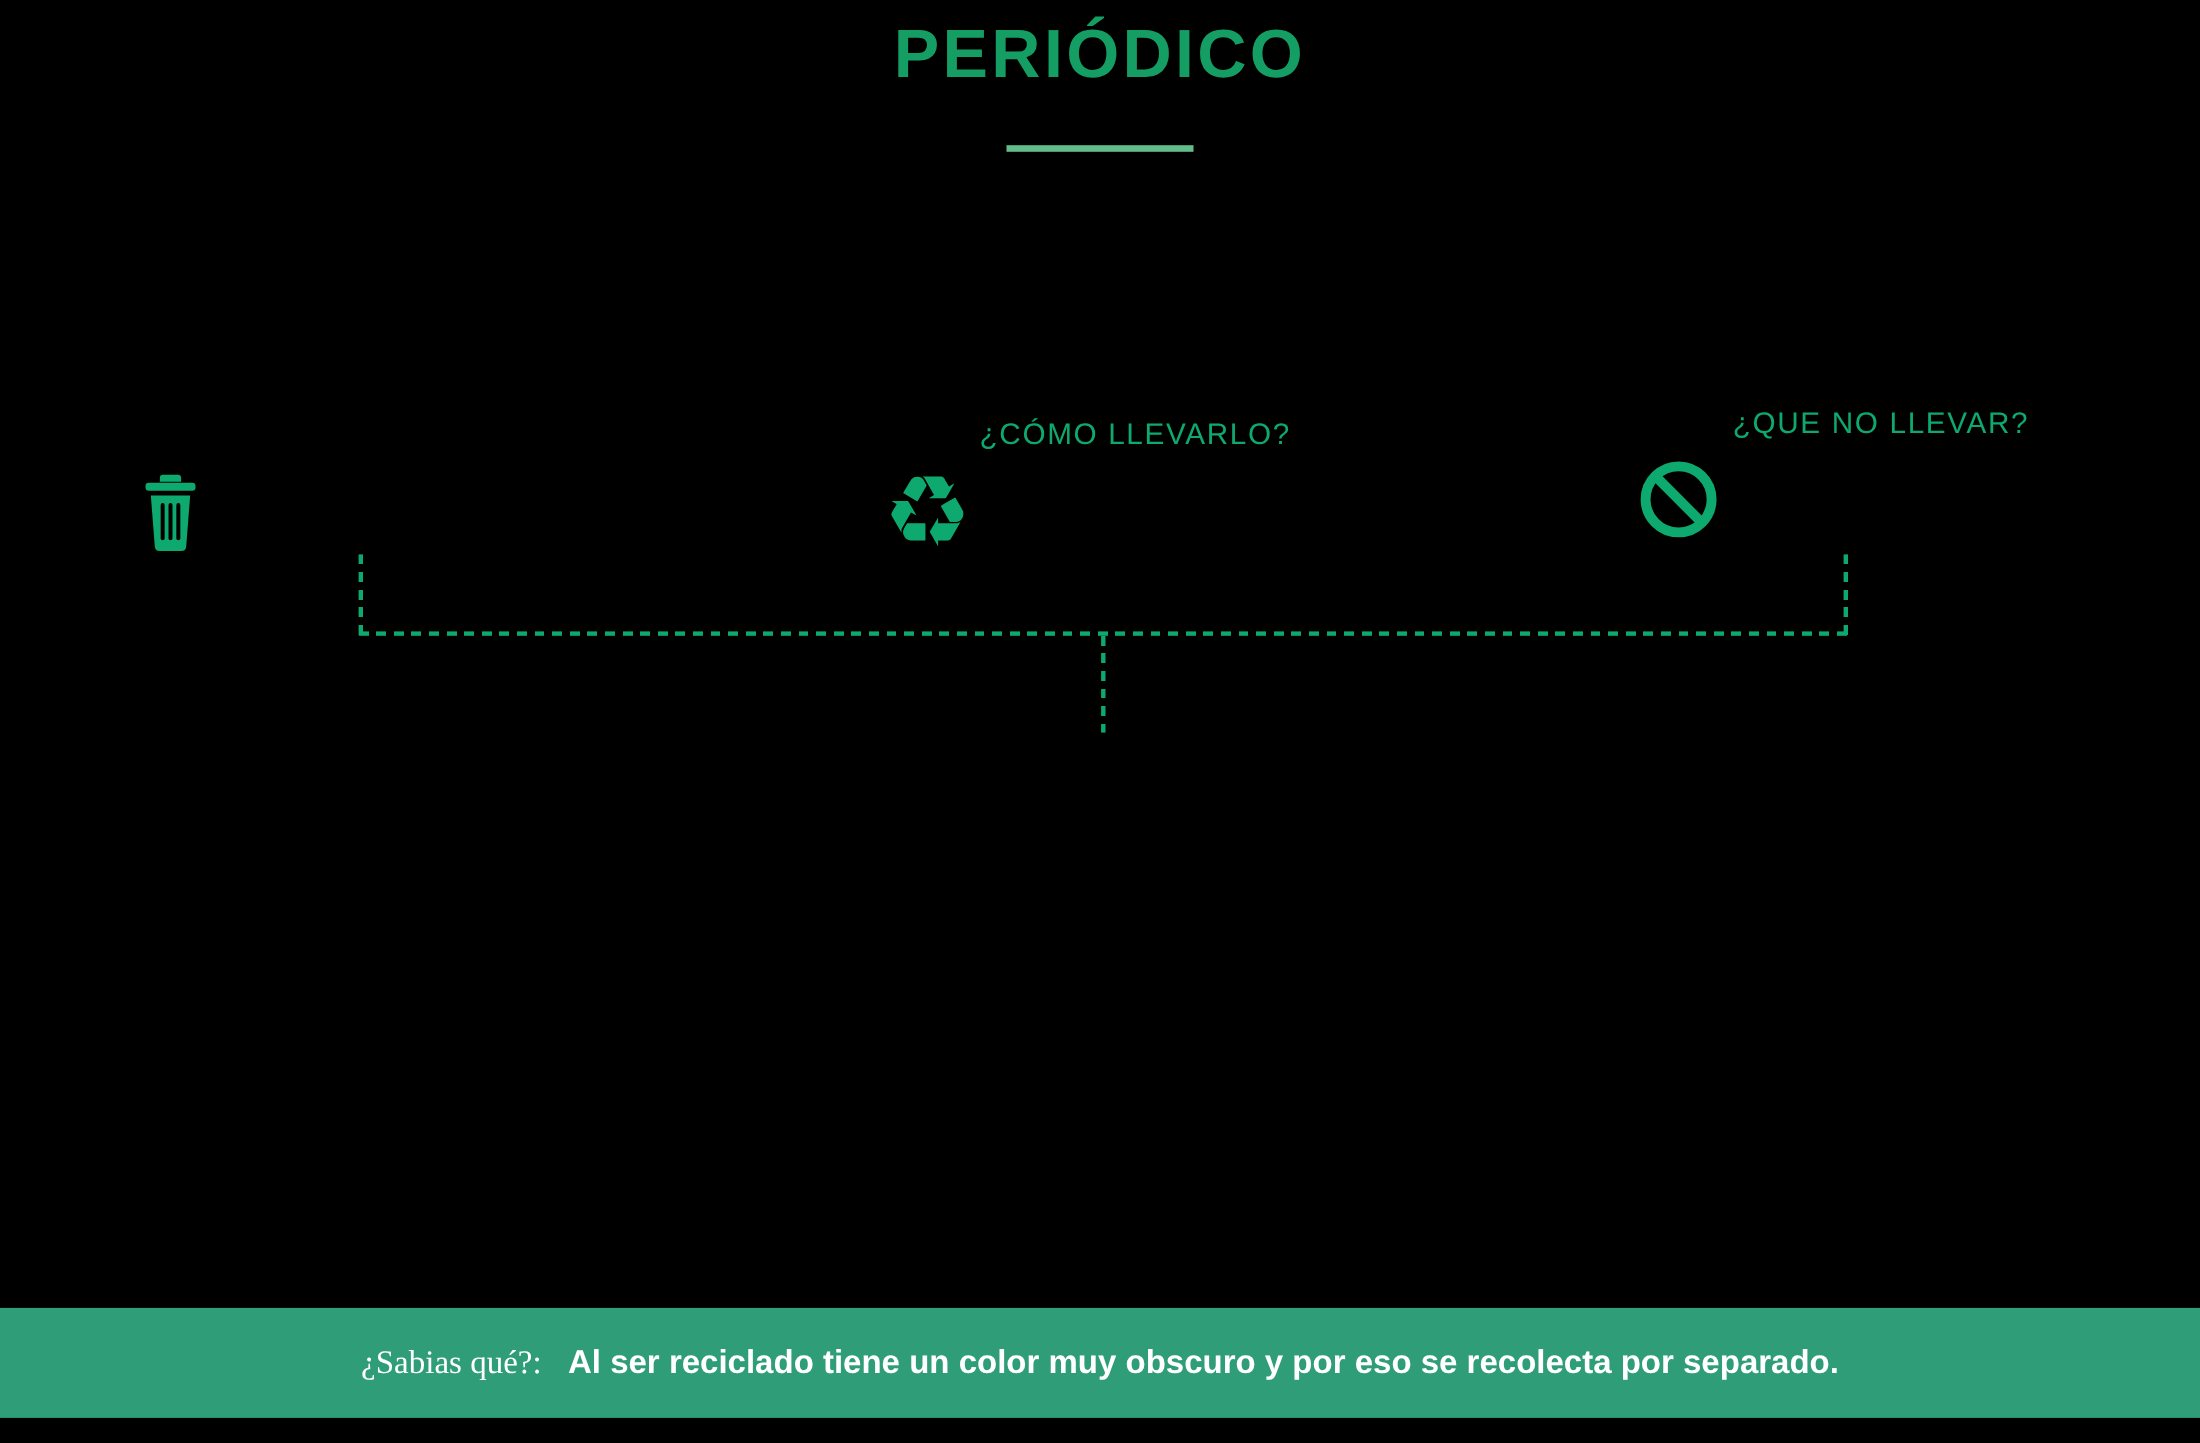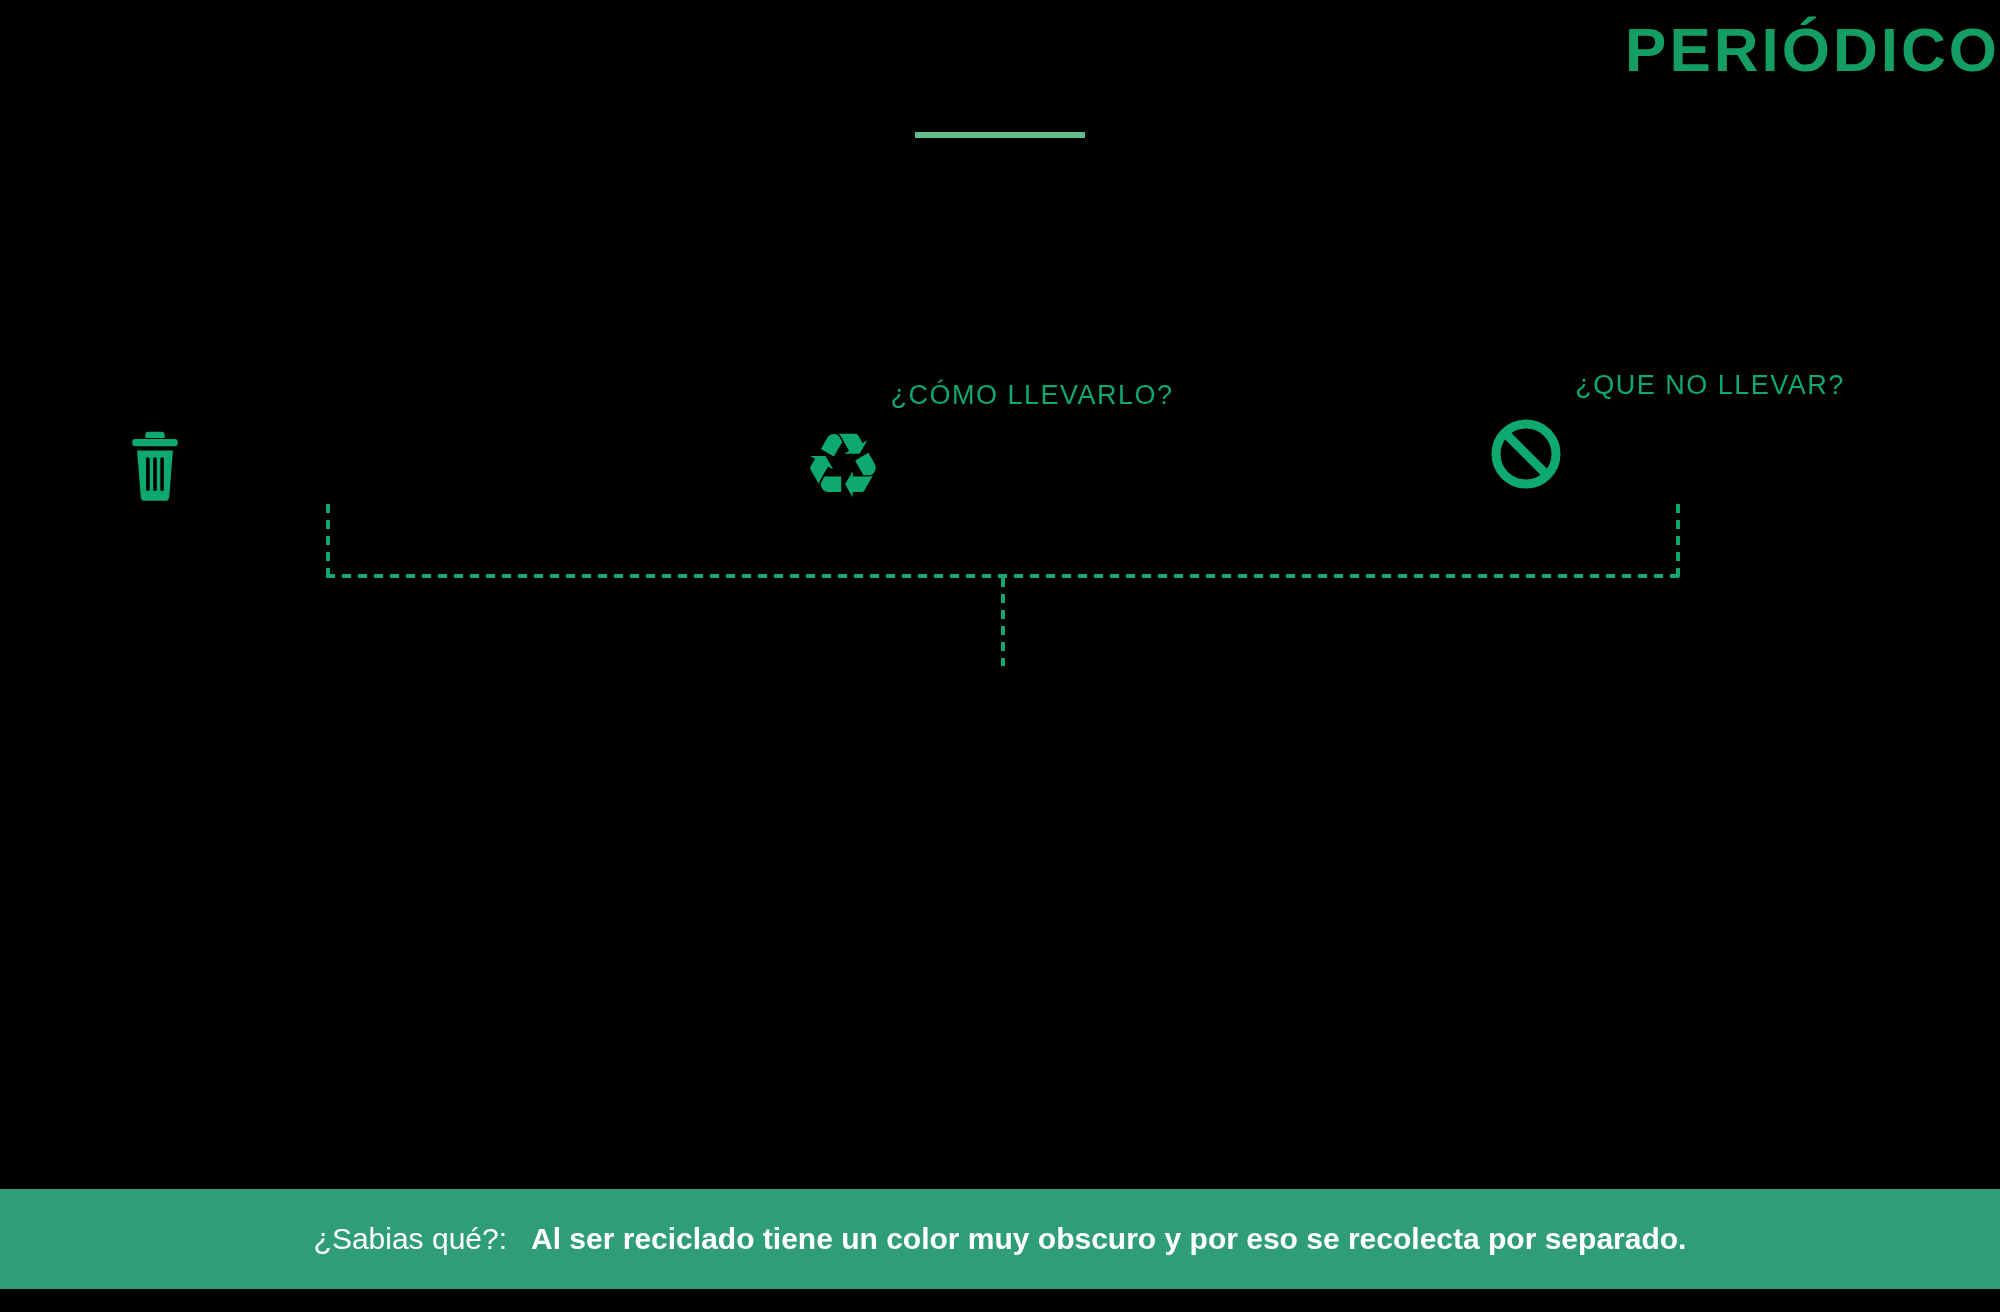--- a/index.html
+++ b/index.html
@@ -16,21 +16,21 @@
     overflow: hidden;
   }
 
   
   .title {
     position: absolute;
     top: 14px;
     left: 0;
     width: 100%;
     margin: 0;
-    text-align: right;
+    text-align: center;
     font-size: 62px;
     font-weight: bold;
     letter-spacing: 3px;
     color: var(--title-green, #149e63);
   }
   .title-underline {
     position: absolute;
     top: 132px;
     left: calc(50% - 85px);
     width: 170px;
@@ -192,21 +192,21 @@
     top: 1189px;
     width: 100%;
     height: 100px;
     background: var(--banner-green, #2f9d77);
     display: flex;
     align-items: center;
     justify-content: center;
     color: var(--footer-text, #ffffff);
     font-size: 30px;
   }
-  .footer-banner .q { font-weight: normal; }
+  .footer-banner .q { font-weight: normal; font-family: Liberation Serif, serif; }
   .footer-banner .f { font-weight: bold; margin-left: 24px; }
 </style>
 </head>
 <body>
 
 <div class="canvas">
 
   <h1 class="title">PERIÓDICO</h1>
   <div class="title-underline"></div>
 

